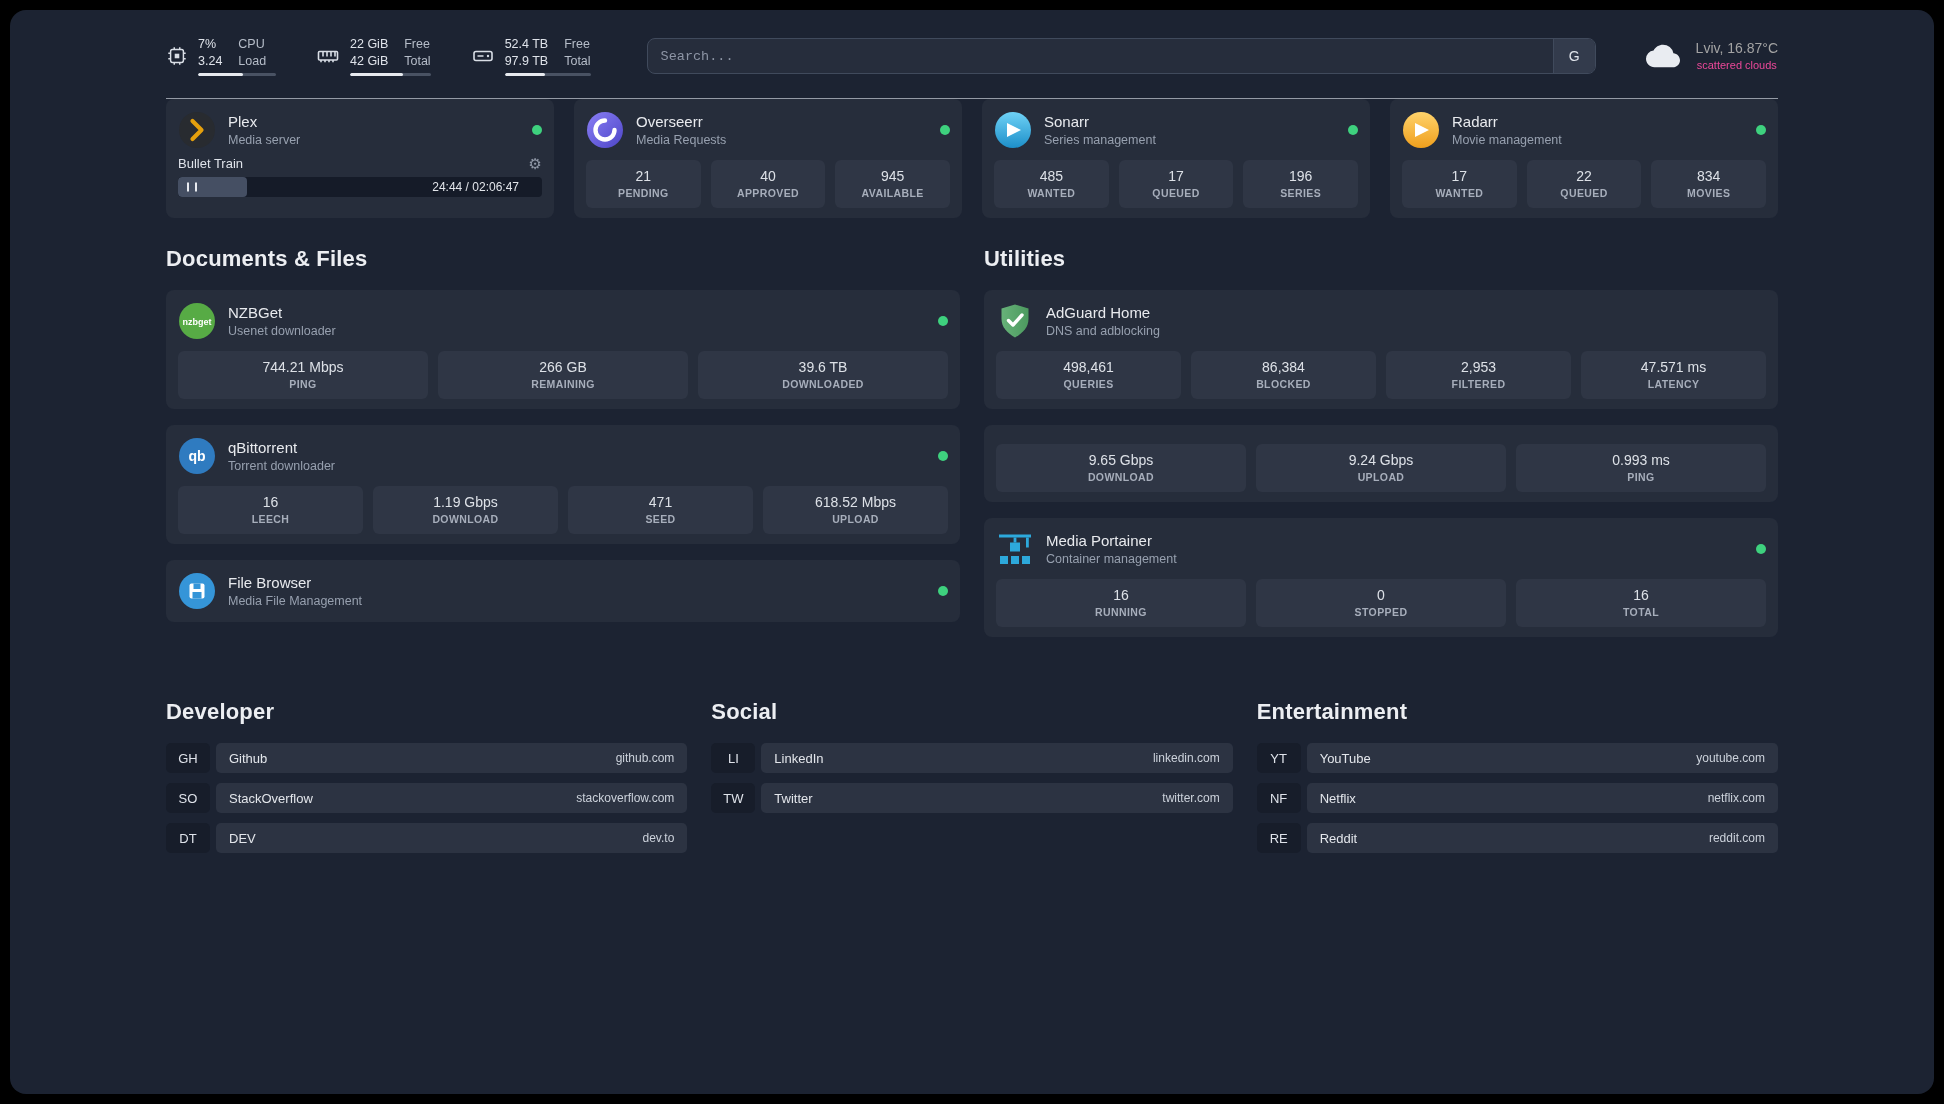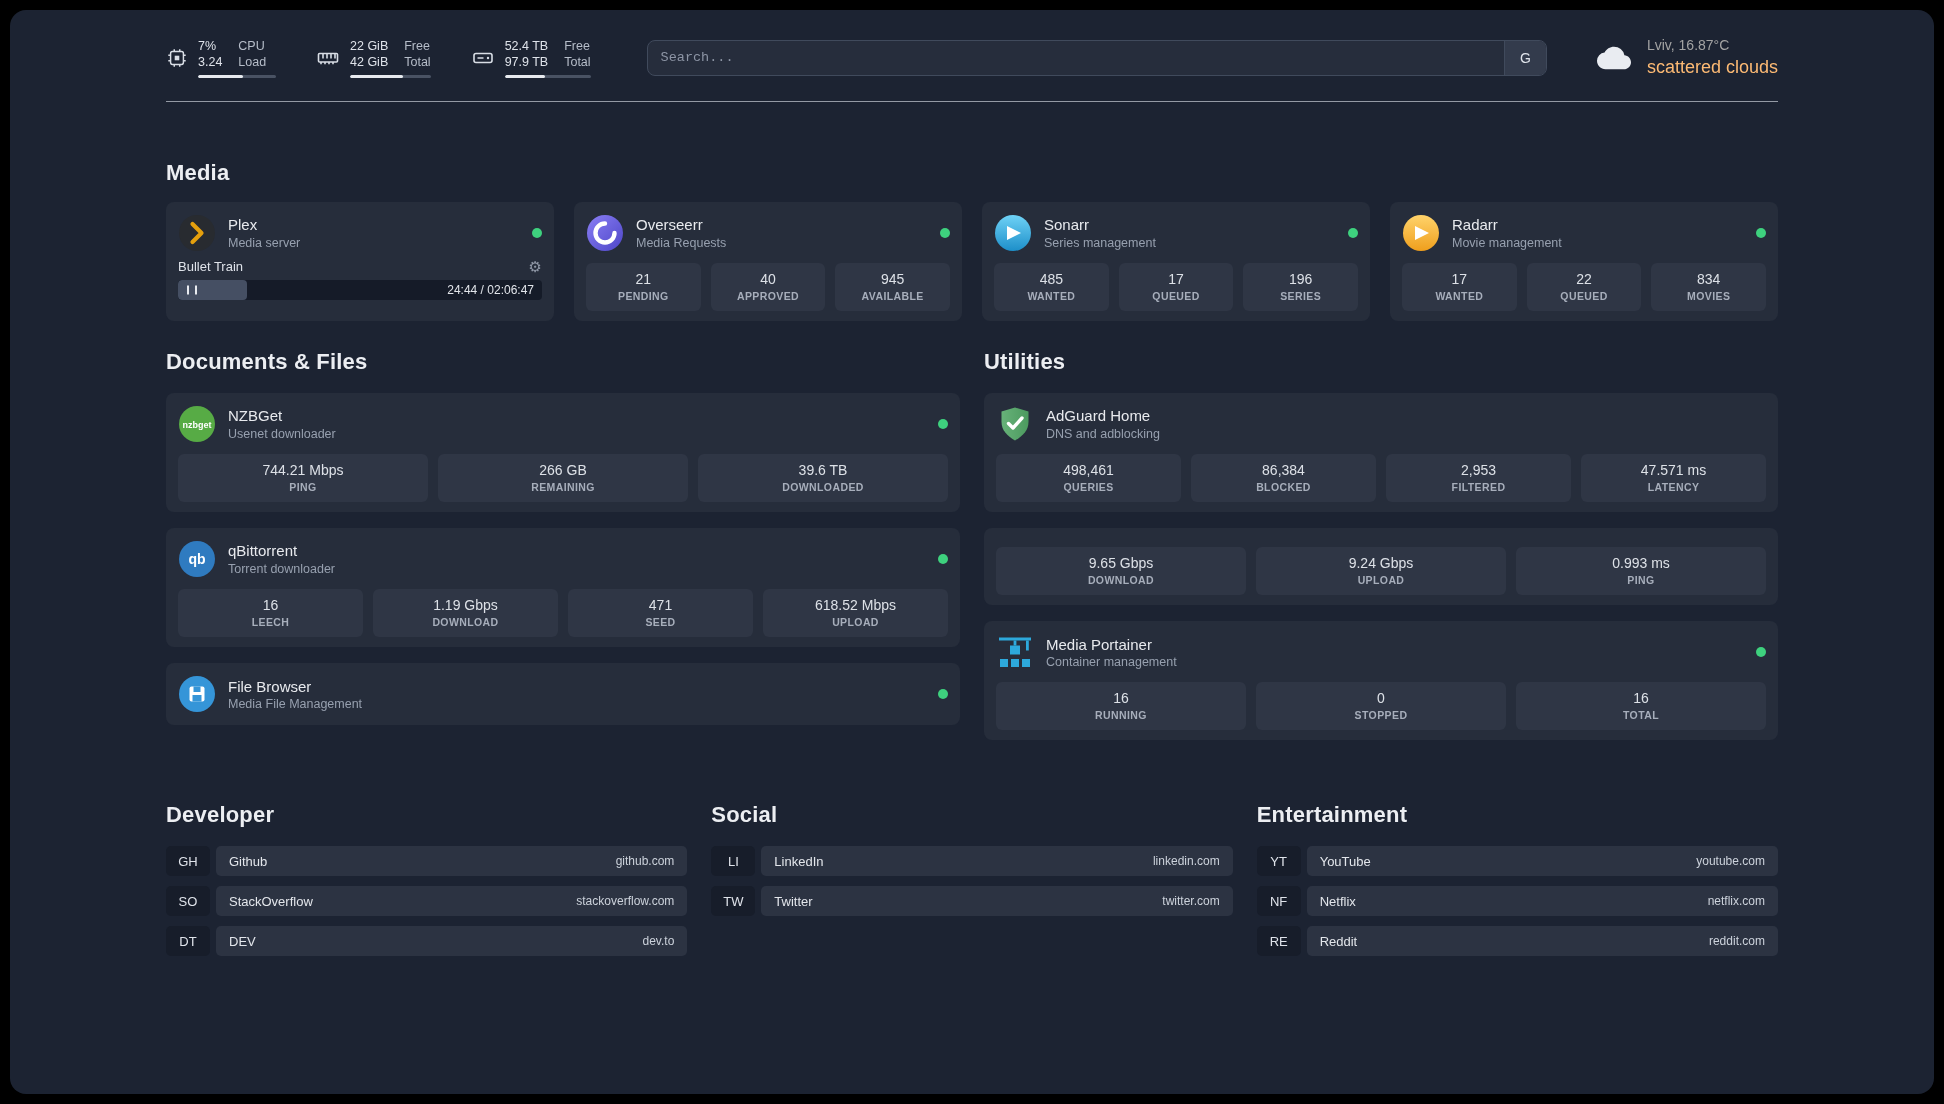--- a/index.html
+++ b/index.html
@@ -21,21 +21,21 @@
   .search{flex:1;margin:0 46px 0 56px;position:relative;}
   .search input{width:100%;box-sizing:border-box;height:36px;background:#262d3c;border:1px solid #404a5c;
     border-radius:8px;padding:0 54px 0 13px;color:#e5e8ee;font-size:13.5px;outline:none;
     font-family:Liberation Mono, monospace;}
   .search input::placeholder{color:#8d95a5;}
   .search-provider{position:absolute;right:1px;top:1px;bottom:1px;width:42px;background:#333b4c;
     border:none;border-left:1px solid #404a5c;border-radius:0 7px 7px 0;color:#e0e4eb;font-size:14px;
     cursor:pointer;font-family:"Liberation Sans","DejaVu Sans",sans-serif;}
   .weather{display:flex;align-items:center;gap:12px;}
   .weather-loc{font-size:14px;color:#a3a3a3;line-height:1.35;}
-  .weather-cond{font-size:18px;color:#fdba74;line-height:1.35;text-align:center;}
+  .weather-cond{font-size:11px;color:#ec4899;line-height:1.35;text-align:center;}
   .divider{border:none;border-top:1px solid rgba(222,227,235,.62);margin:22px 0 0;}
 
   
   .section-title{font-size:22px;font-weight:600;color:#eceef2;letter-spacing:.2px;margin:0;}
   .media-title{margin:58px 0 16px;}
   .media-grid{display:grid;grid-template-columns:repeat(4,1fr);gap:20px;}
   .mid{display:grid;grid-template-columns:1fr 1fr;gap:24px;align-items:start;}
   .col{display:flex;flex-direction:column;gap:16px;}
   .col .section-title{margin:28px 0 2px;}
 
@@ -54,21 +54,21 @@
 
   
   .player{margin-top:5px;}
   .player-row{display:flex;align-items:center;justify-content:space-between;}
   .track-title{font-size:13px;color:#dfe3ea;}
   .gear-icon{font-size:15px;color:#8f97a6;cursor:pointer;line-height:1;}
   .player-bar{position:relative;height:20px;background:#151b28;border-radius:4px;margin-top:6px;overflow:hidden;cursor:pointer;}
   .player-fill{position:absolute;left:0;top:0;bottom:0;background:#454f63;border-radius:4px;}
   .pause-icon{position:absolute;left:9px;top:50%;transform:translateY(-50%);width:6px;height:9px;
     border-left:2.5px solid #e8ebf0;border-right:2.5px solid #e8ebf0;z-index:2;cursor:pointer;}
-  .play-time{position:absolute;right:8px;top:50%;transform:translateY(-50%);font-size:12px;color:#e2e5ea;z-index:2;}
+  .play-time{position:absolute;right:23px;top:50%;transform:translateY(-50%);font-size:12px;color:#e2e5ea;z-index:2;}
 
   
   .bookmarks{display:grid;grid-template-columns:repeat(3,1fr);gap:24px;margin-top:62px;}
   .bm-group .section-title{margin:0 0 18px;}
   .bookmark{display:flex;gap:6px;height:30px;margin-bottom:10px;cursor:pointer;text-decoration:none;}
   .bm-abbr{width:44px;display:flex;align-items:center;justify-content:center;background:#171d2a;
     border-radius:5px;font-size:13px;color:#dfe3ea;flex:0 0 auto;}
   .bm-body{flex:1;display:flex;align-items:center;justify-content:space-between;background:#2c3342;
     border-radius:5px;padding:0 13px;}
   .bm-name{font-size:13px;color:#e3e6eb;}
@@ -172,21 +172,20 @@
       </span>
       <div>
         <div class="weather-loc">Lviv, 16.87°C</div>
         <div class="weather-cond">scattered clouds</div>
       </div>
     </div>
   </header>
 
   <hr class="divider">
 
-  <h2 class="section-title media-title">Media</h2>
   <div class="media-grid">
 
     <div class="card">
       <div class="card-header">
         <span class="service-icon">
           <svg width="38" height="38" viewBox="0 0 38 38">
             <circle cx="19" cy="19" r="18" fill="#282b30"></circle>
             <path d="M14.5 10l9 9-9 9" stroke="#e5a00d" stroke-width="4.2" fill="none" stroke-linecap="round" stroke-linejoin="round"></path>
           </svg>
         </span>

